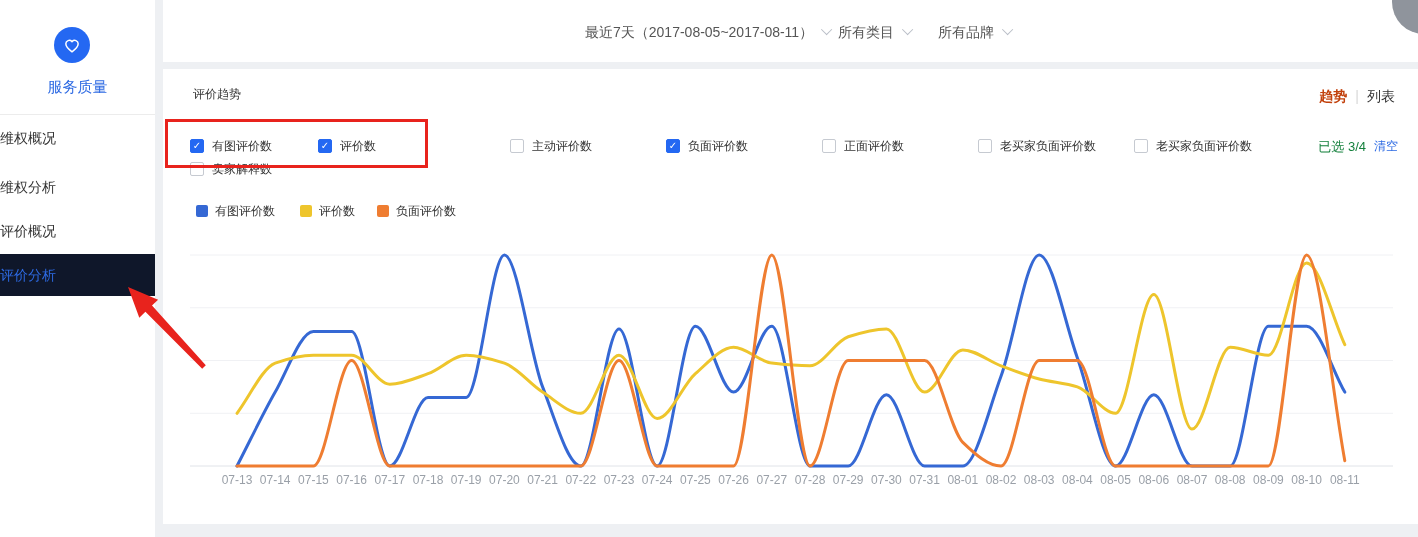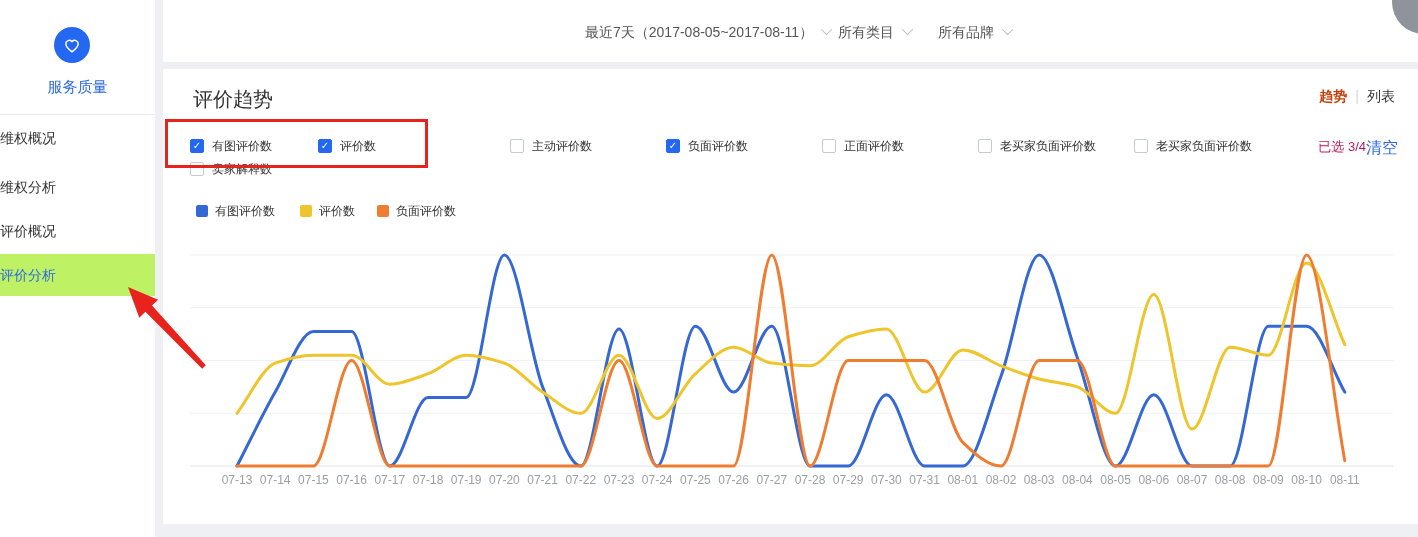--- a/index.html
+++ b/index.html
@@ -8,46 +8,46 @@
 
   
   .sidebar { position:absolute; left:0; top:0; width:155px; height:537px; background:#fff; }
   .side-logo { position:absolute; left:54px; top:27px; width:36px; height:36px; border-radius:50%;
                background:#2468f2; display:flex; align-items:center; justify-content:center; }
   .side-title { position:absolute; left:0; top:78px; width:155px; text-align:center;
                 color:#2d6ae3; font-size:15px; }
   .side-divider { position:absolute; left:0; top:114px; width:155px; height:1px; background:#ececec; }
   .side-item { position:absolute; left:0; width:155px; height:42px; line-height:42px;
                font-size:14px; color:#333; cursor:pointer; }
-  .side-item.active { background:#bef264; color:#2d6ae3; }
+  .side-item.active { background:#0f172a; color:#2d6ae3; }
 
   
   .topbar { position:absolute; left:163px; top:0; width:1312px; height:62px; background:#fff; }
   .filter { position:absolute; top:24px; font-size:14px; color:#555; cursor:pointer; white-space:nowrap; }
   .chev { display:inline-block; width:8px; height:8px; border-left:1.5px solid #b9bec7;
           border-bottom:1.5px solid #b9bec7; transform:rotate(-45deg) translateY(-2px);
           margin-left:7px; vertical-align:2px; }
 
   
   .card { position:absolute; left:163px; top:69px; width:1255px; height:455px; background:#fff; }
-  .card-title { position:absolute; left:30px; top:17px; font-size:20px; color:#333; font-weight:500; }
+  .card-title { position:absolute; left:30px; top:17px; font-size:12px; color:#333; font-weight:500; }
   .view-toggle { position:absolute; right:23px; top:19px; font-size:14px; }
   .view-toggle .trend { color:#c2410c; cursor:pointer;font-weight:bold; }
   .view-toggle .sep { color:#d8d8d8; margin:0 8px; }
   .view-toggle .list { color:#333; cursor:pointer; }
 
   .cb { position:absolute; height:16px; display:flex; align-items:center; cursor:pointer; }
   .cb .box { width:14px; height:14px; border:1px solid #c6cad1; border-radius:2px; background:#fff;
              display:inline-flex; align-items:center; justify-content:center;
              font-size:10px; color:#fff; line-height:1; }
   .cb.on .box { background:#2468f2; border-color:#2468f2; }
   .cb .cb-label { margin-left:8px; font-size:12px; color:#333; white-space:nowrap; }
 
-  .sel-info { position:absolute; right:52px; top:69px; font-size:13px; color:#be185d; }
-  .clear-link { position:absolute; right:20px; top:69px; font-size:16px; color:#2d6ae3; cursor:pointer; }
+  .sel-info { position:absolute; right:52px; top:69px; font-size:13px; color:#15803d; }
+  .clear-link { position:absolute; right:20px; top:69px; font-size:12px; color:#2d6ae3; cursor:pointer; }
 
   .legend-item { position:absolute; top:136px; height:12px; display:flex; align-items:center; }
   .legend-item .sq { width:12px; height:12px; border-radius:2px; }
   .legend-item .lg-label { margin-left:7px; font-size:12px; color:#333; white-space:nowrap; }
 
   
   .anno-rect { position:absolute; left:165px; top:119px; width:263px; height:49px;
                border:3px solid #e8231d; z-index:30; pointer-events:none; }
   .anno-arrow { position:absolute; left:95px; top:270px; z-index:30; pointer-events:none; }
   .float-circle { position:absolute; left:1392px; top:-30px; width:64px; height:64px;

